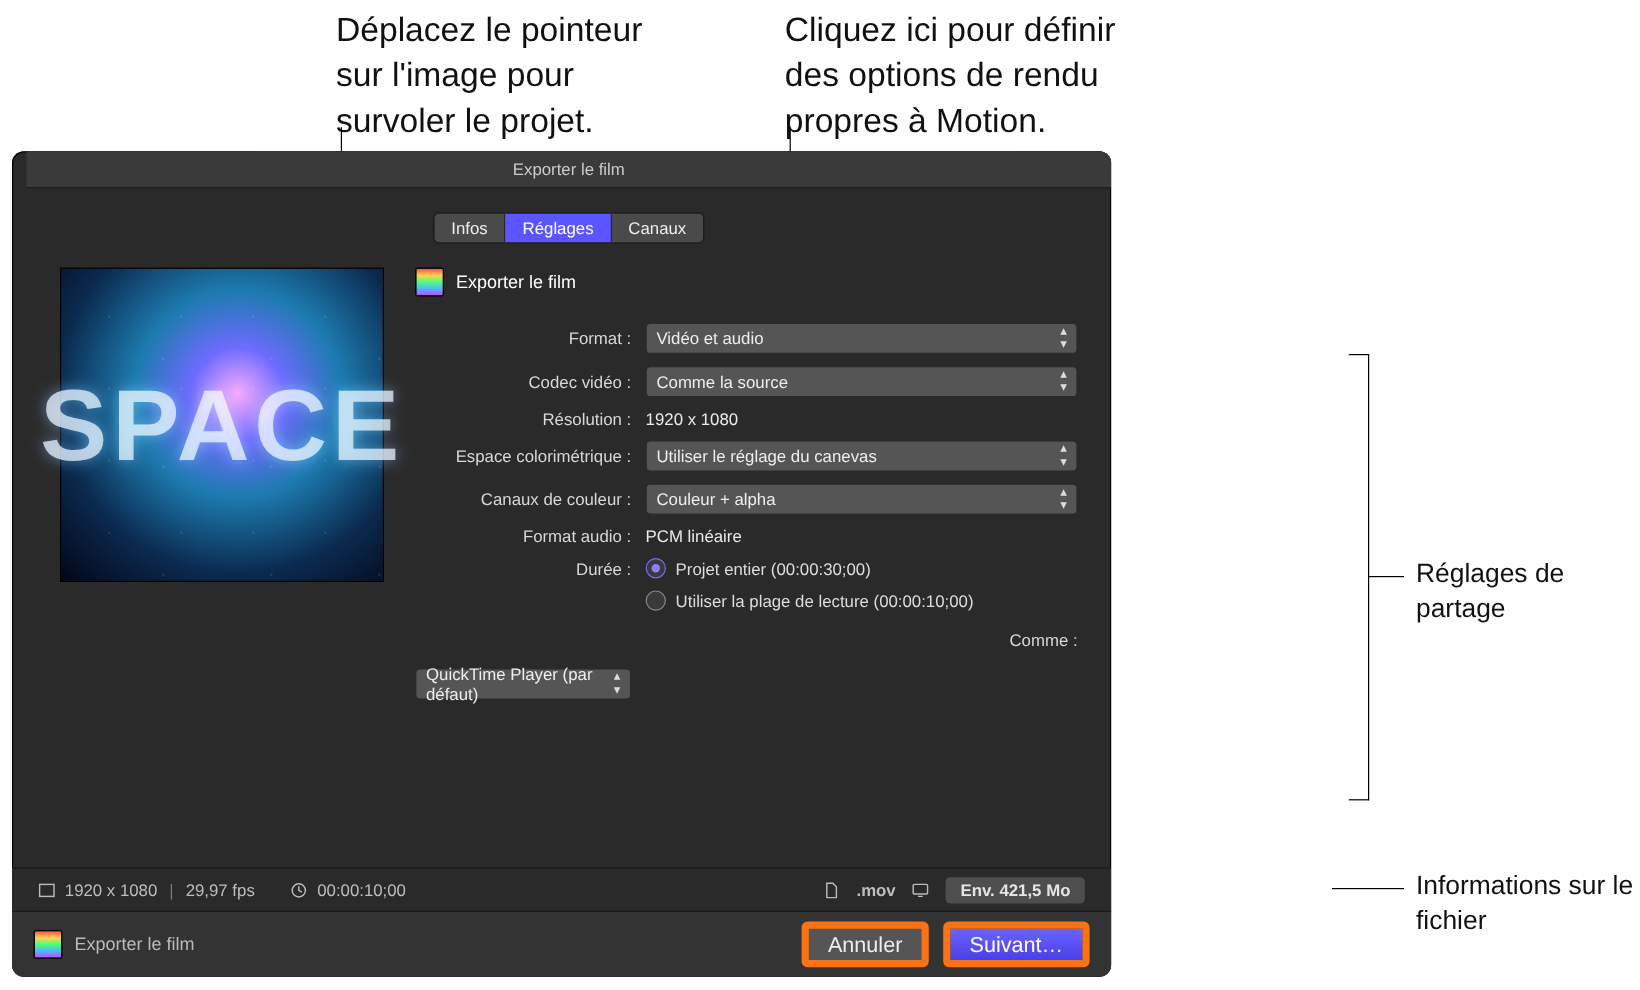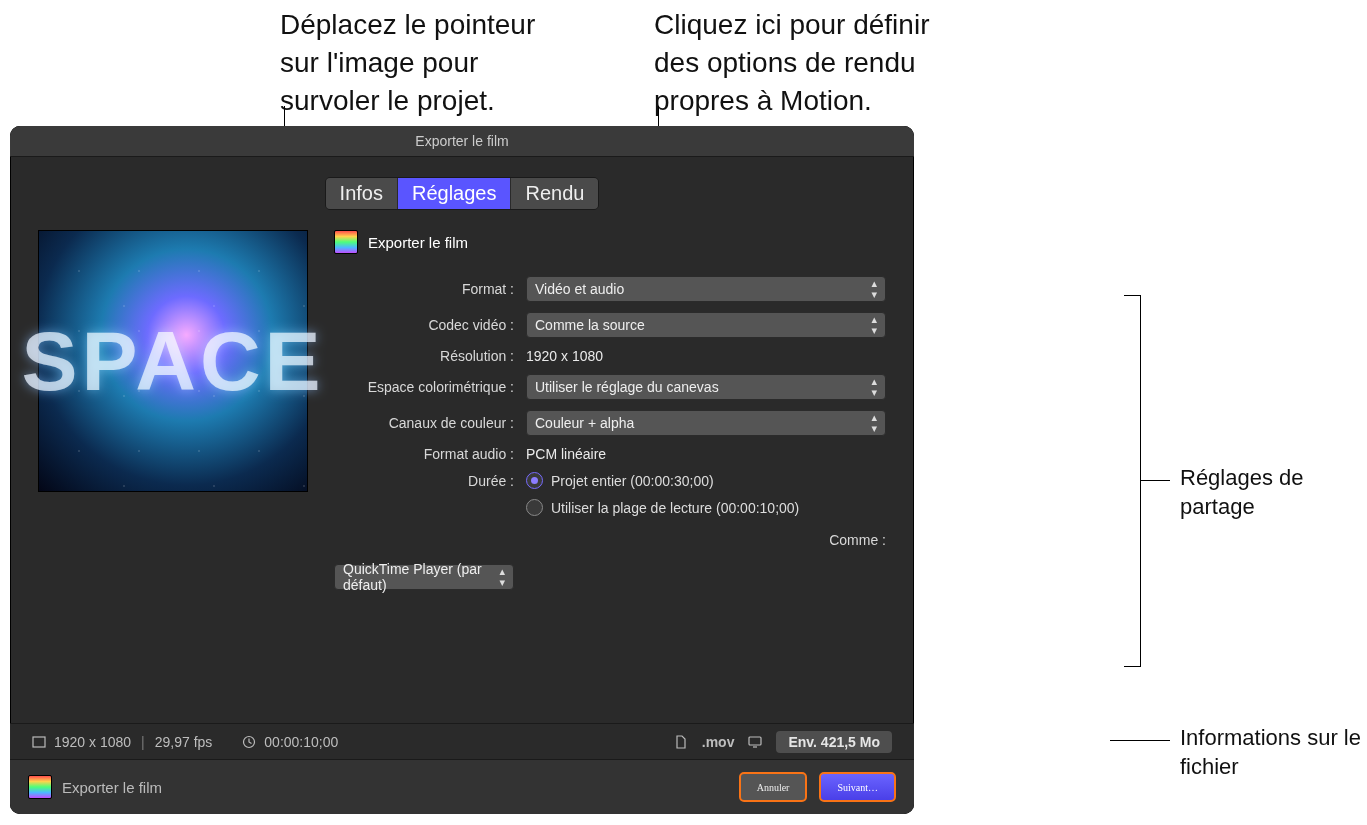--- a/index.html
+++ b/index.html
@@ -1,25 +1,25 @@
 <!DOCTYPE html>
 <html><head>
 <meta charset="utf-8">
 <style>
 html,body{margin:0;padding:0;background:#fff;font-family:-apple-system,"Helvetica Neue",Arial,sans-serif;font-size:14px;color:#222;width:1367px;height:825px;}
 .callout{position:absolute;font-size:28px;line-height:1.35;color:#111;white-space:pre-line;}
 .callout-line{position:absolute;background:#000;}
 .bracket{position:absolute;border-top:1px solid #000;border-bottom:1px solid #000;border-right:1px solid #000;width:16px;}
 .side-label{position:absolute;font-size:22px;line-height:1.3;color:#111;}
 
-.window{position:absolute;left:10px;top:126px;width:904px;height:688px;background:#2a2a2a;border-radius:10px;overflow:hidden;box-shadow:0 0 0 1px #000 inset;color:#ddd;}
+.window{position:absolute;left:10px;top:126px;width:904px;height:688px;background:#2a2a2a;border-radius:10px;overflow:hidden;box-shadow:0 0 0 1px #000 inset;color:#ddd;padding-left:12px;}
 .titlebar{height:30px;background:#3a3a3a;text-align:center;line-height:30px;font-size:14px;color:#ccc;border-bottom:1px solid #1a1a1a;}
 .tabbar{display:flex;justify-content:center;margin-top:20px;}
 .tabseg{display:flex;border-radius:5px;overflow:hidden;border:1px solid #1a1a1a;}
-.tab{padding:4px 14px;background:#4a4a4a;color:#eee;font-size:20px;border-right:1px solid #2a2a2a;cursor:default;}
+.tab{padding:4px 14px;background:#4a4a4a;color:#eee;font-size:14px;border-right:1px solid #2a2a2a;cursor:default;}
 .tab:last-child{border-right:none;}
 .tab.active{background:#5a55ff;color:#fff;}
 
 .body{display:flex;padding:20px 28px 0 28px;gap:26px;}
 .preview{width:440px;height:260px;background:radial-gradient(circle at 55% 40%,#f6aaff 0%,#6d6bff 18%,#1d7bb0 40%,#0b2a4f 70%,#030616 100%);position:relative;border:1px solid #000;}
 .preview-text{position:absolute;inset:0;display:flex;align-items:center;justify-content:center;font-size:84px;font-weight:800;letter-spacing:4px;color:rgba(230,240,255,.75);mix-blend-mode:screen;text-shadow:0 0 12px rgba(120,180,255,.6);}
 .preview::after{content:"";position:absolute;inset:0;background-image:radial-gradient(#fff 1px,transparent 1px),radial-gradient(#fff 1px,transparent 1px);background-size:60px 60px,90px 90px;background-position:10px 10px,40px 30px;opacity:.12;}
 
 .right{flex:1;}
 .sect-title{display:flex;align-items:center;gap:10px;margin-bottom:22px;}
@@ -39,21 +39,21 @@
 .check{width:15px;height:15px;border:1px solid #6a6a6a;border-radius:3px;background:#3a3a3a;display:inline-block;margin-right:8px;opacity:.5;}
 .disabled-text{color:#7a7a7a;}
 
 .infostrip{position:absolute;left:0;right:0;bottom:54px;height:36px;background:#2a2a2a;border-top:1px solid #1a1a1a;display:flex;align-items:center;justify-content:space-between;padding:0 22px;font-size:14px;color:#bdbdbd;}
 .info-left{display:flex;align-items:center;gap:8px;}
 .info-left .sep{color:#777;margin:0 2px;}
 .info-right{display:flex;align-items:center;gap:14px;font-weight:bold;}
 .pill{background:#4e4e4e;color:#e5e5e5;padding:3px 12px;border-radius:4px;font-size:14px;}
 .footer{position:absolute;left:0;right:0;bottom:0;height:54px;background:#333;border-top:1px solid #1a1a1a;display:flex;align-items:center;justify-content:space-between;padding:0 18px;}
 .footer-left{display:flex;align-items:center;gap:10px;color:#bbb;font-size:15px;}
-.btn{height:26px;padding:0 16px;border-radius:5px;font-size:10px;display:inline-flex;align-items:center;border:2px solid #f97316;color:#eee;background:#555;cursor:default;font-family:Liberation Serif, serif;}
+.btn{height:26px;padding:0 16px;border-radius:5px;font-size:18px;display:inline-flex;align-items:center;border:6px solid #f97316;color:#eee;background:#555;cursor:default;}
 .btn.primary{background:linear-gradient(180deg,#6a64ff,#4a3fe8);color:#fff;}
 .btn-row{display:flex;gap:12px;}
 
 .mini-icon{width:14px;height:14px;display:inline-block;}
 svg{display:block;}
 </style>
 </head>
 <body>
 
 <div class="callout" style="left:280px;top:6px;">Déplacez le pointeur
@@ -73,21 +73,21 @@
 <div class="side-label" style="left:1180px;top:724px;">Informations
 sur le fichier</div>
 
 <div class="window">
   <div class="titlebar">Exporter le film</div>
 
   <div class="tabbar">
     <div class="tabseg">
       <div class="tab">Infos</div>
       <div class="tab active">Réglages</div>
-      <div class="tab">Rendu</div>
+      <div class="tab">Canaux</div>
     </div>
   </div>
 
   <div class="body">
     <div class="preview">
       <div class="preview-text">SPACE</div>
     </div>
 
     <div class="right">
       <div class="sect-title">

